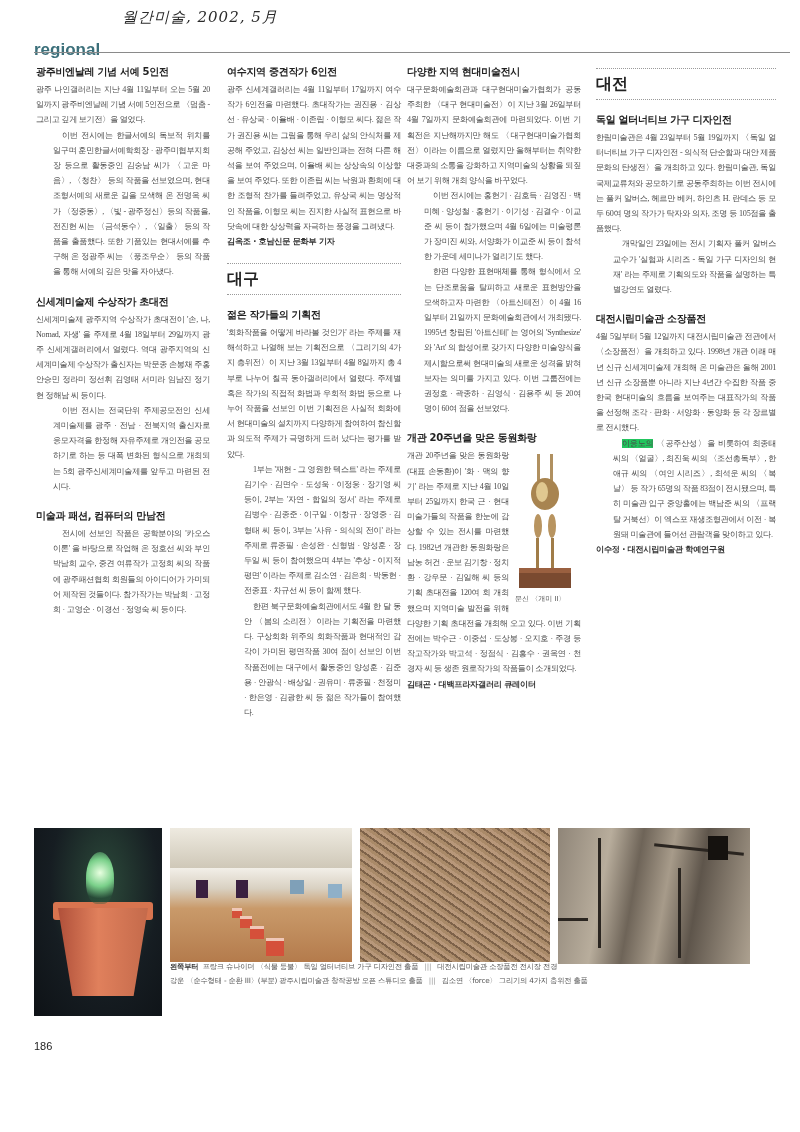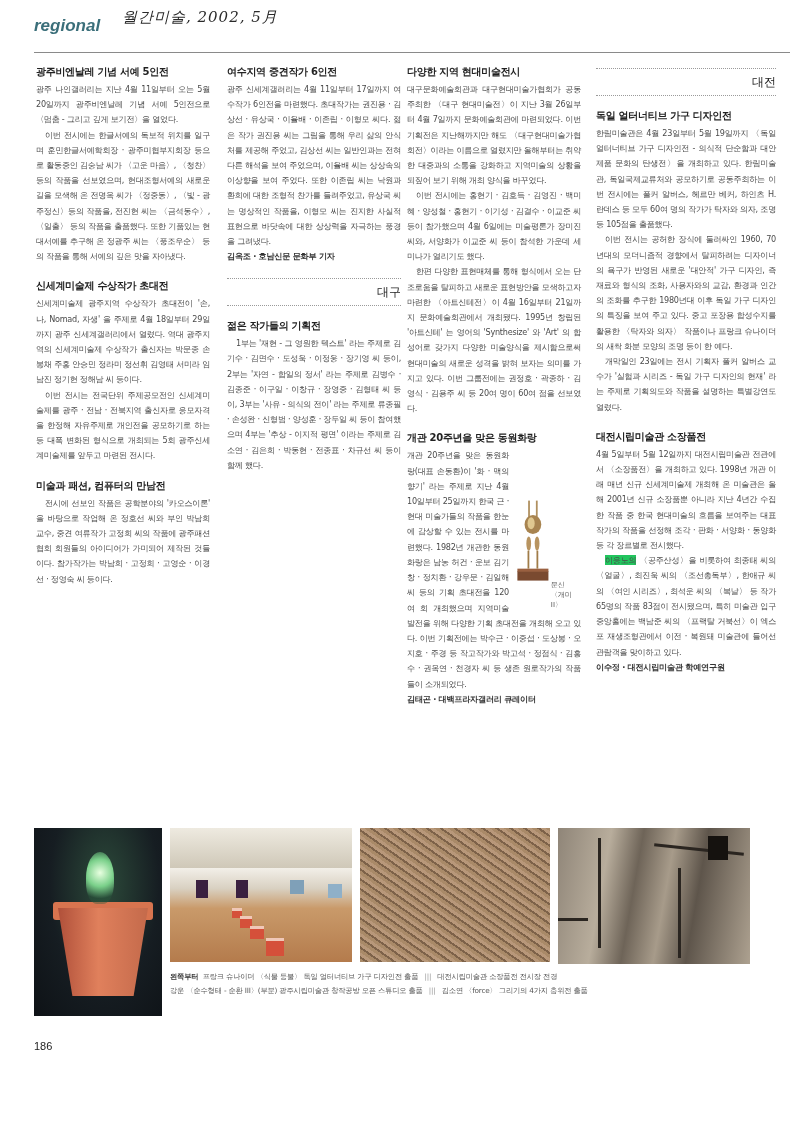--- a/index.html
+++ b/index.html
@@ -1,57 +1,57 @@
 <!DOCTYPE html>
 <html><head>
 <meta charset="utf-8">
 <style>
   * { box-sizing: border-box; margin: 0; padding: 0; }
   html, body { width: 800px; height: 1132px; background: #ffffff; overflow: hidden; }
   body { position: relative; font-family: "DejaVu Sans", sans-serif; color: #3a3a3a; }
 
   .handnote { position: absolute; left: 122px; top: 8px; font-family: "DejaVu Serif", serif; font-style: italic; font-size: 15px; color: #2a2a2a; letter-spacing: 1px; }
-  .section-tag { position: absolute; left: 34px; top: 16px; font-family: "Liberation Sans", sans-serif; font-size: 17px; font-weight: bold; color: #3b6f7a; font-style: italic; }
+  .section-tag { position: absolute; left: 34px; top: 40px; font-family: "Liberation Sans", sans-serif; font-size: 17px; font-weight: bold; color: #3b6f7a; }
   .top-rule { position: absolute; left: 34px; top: 52px; width: 756px; height: 1px; background: #8a8a8a; }
 
   .col { position: absolute; top: 64px; width: 174px; }
   .c1 { left: 36px; }
   .c2 { left: 227px; }
   .c3 { left: 407px; }
   .c4 { left: 596px; width: 180px; }
 
   .art { margin-bottom: 14px; }
   .art h3 { font-size: 10px; font-weight: bold; color: #222; margin-bottom: 3px; line-height: 15px; letter-spacing: -0.3px; }
-  .art p { font-size: 8.1px; line-height: 15.2px; color: #4a4a4a; text-align: justify; letter-spacing: -0.25px; text-indent: 0; }
-  .art p.ind { text-indent: 9px; }
+  .art p { font-size: 8.1px; line-height: 15.2px; color: #4a4a4a; text-align: justify; letter-spacing: -0.25px; text-indent: 0; font-family: Liberation Serif, serif; }
+  .art p.ind { text-indent: 9px; margin-left: 17px; }
   .byline { font-size: 8.2px; font-weight: bold; color: #333; text-align: left; line-height: 15px; letter-spacing: -0.3px; }
 
-  .region-head { border-top: 1px dotted #9a9a9a; border-bottom: 1px dotted #9a9a9a; text-align: right; font-size: 12px; font-weight: normal; color: #222; padding: 5px 0 4px; margin: 8px 0 12px; }
+  .region-head { border-top: 1px dotted #9a9a9a; border-bottom: 1px dotted #9a9a9a; text-align: left; font-size: 16px; font-weight: bold; color: #222; padding: 5px 0 4px; margin: 8px 0 12px; }
 
-  .wrapbox { float: right; width: 66px; height: 160px; margin: 2px 0 4px 6px; display: flex; flex-direction: row; align-items: flex-end; }
+  .wrapbox { float: right; width: 66px; height: 160px; margin: 2px 0 4px 6px; display: flex; flex-direction: column; align-items: flex-start; }
   .sculpture { width: 60px; height: 140px; position: relative; }
   .cap-small { font-size: 7px; color: #555; margin-top: 4px; }
 
   .hl { background: #22c55e; }
 
   .photos { position: absolute; top: 828px; left: 34px; width: 740px; height: 190px; }
   .ph { position: absolute; }
   .ph1 { left: 0; top: 0; width: 128px; height: 188px; background: radial-gradient(ellipse at 55% 30%, #2c4a3a 0%, #161d22 55%, #0e1216 100%); }
   .pot { position: absolute; left: 24px; top: 80px; width: 90px; height: 88px; background: linear-gradient(90deg,#b0503a,#e0805c 45%,#c46a4b); clip-path: polygon(0 0,100% 0,84% 100%,16% 100%); }
   .pot-rim { position: absolute; left: 19px; top: 74px; width: 100px; height: 18px; background: #d8744f; border-radius: 3px; }
   .bulb { position: absolute; left: 52px; top: 24px; width: 28px; height: 52px; border-radius: 50% 50% 40% 40%; background: radial-gradient(circle at 50% 40%, #e8ffe0 0%, #7ad08a 40%, rgba(40,90,60,0.4) 75%); }
   .ph2 { left: 136px; top: 0; width: 182px; height: 134px; background: linear-gradient(180deg,#dcd6c8 0%,#f2efe8 30%,#d9d1c2 45%,#c99a6a 60%,#b47b4c 100%); overflow: hidden; }
   .ceil { position: absolute; left: 0; top: 0; width: 100%; height: 40px; background: linear-gradient(180deg,#eeeae0,#cfc8b8); }
   .painting { position: absolute; width: 12px; height: 18px; background: #3a2040; }
   .block { position: absolute; background: #d5503a; border-top: 3px solid #f0c8b8; }
   .ph3 { left: 326px; top: 0; width: 190px; height: 134px; background: repeating-linear-gradient(35deg,#a98a68 0 3px,#7d6249 3px 5px,#b8987a 5px 8px), #a08060; }
   .ph4 { left: 524px; top: 0; width: 192px; height: 136px; background: linear-gradient(100deg,#8f8578 0%,#b8ad9c 25%,#6e6458 40%,#a79b8a 55%,#5e554b 70%,#ada190 100%); }
   .streak { position: absolute; background: #2a2520; }
 
-  .caption { position: absolute; left: 136px; top: 142px; width: 470px; font-size: 7.3px; line-height: 14px; color: #555; letter-spacing: -0.2px; }
+  .caption { position: absolute; left: 136px; top: 132px; width: 470px; font-size: 7.3px; line-height: 14px; color: #555; letter-spacing: -0.2px; }
   .caption b { color: #333; }
   .sep { color: #999; margin: 0 4px; }
 
   .page-no { position: absolute; left: 34px; top: 1040px; font-family: "Liberation Sans", sans-serif; font-size: 11px; color: #222; text-align: center; }
 </style>
 </head>
 <body>
 
 <div class="handnote">월간미술, 2002, 5月</div>
 <div class="section-tag">regional</div>
@@ -76,21 +76,23 @@
 
 <div class="col c2">
   <div class="art">
     <h3>여수지역 중견작가 6인전</h3>
     <p>광주 신세계갤러리는 4월 11일부터 17일까지 여수작가 6인전을 마련했다. 초대작가는 권진용 · 김상선 · 유상국 · 이율배 · 이존립 · 이형모 씨다. 젊은 작가 권진용 씨는 그림을 통해 우리 삶의 안식처를 제공해 주었고, 김상선 씨는 일반인과는 전혀 다른 해석을 보여 주었으며, 이율배 씨는 상상속의 이상향을 보여 주었다. 또한 이존립 씨는 낙원과 환희에 대한 조형적 찬가를 들려주었고, 유상국 씨는 명상적인 작품을, 이형모 씨는 진지한 사실적 표현으로 바닷속에 대한 상상력을 자극하는 풍경을 그려냈다.</p>
     <div class="byline">김옥조 · 호남신문 문화부 기자</div>
   </div>
   <div class="region-head">대구</div>
   <div class="art">
     <h3>젊은 작가들의 기획전</h3>
+    <p>'회화작품을 어떻게 바라볼 것인가' 라는 주제를 재해석하고 나열해 보는 기획전으로 〈그리기의 4가지 층위전〉이 지난 3월 13일부터 4월 8일까지 총 4부로 나누어 칠곡 동아갤러리에서 열렸다. 주제별 혹은 작가의 직접적 화법과 우회적 화법 등으로 나누어 작품을 선보인 이번 기획전은 사실적 회화에서 현대미술의 설치까지 다양하게 참여하여 참신함과 의도적 주제가 극명하게 드러 났다는 평가를 받았다.</p>
     <p class="ind">1부는 '재현 - 그 영원한 텍스트' 라는 주제로 김기수 · 김면수 · 도성욱 · 이정웅 · 장기영 씨 등이, 2부는 '자연 - 합일의 정서' 라는 주제로 김병수 · 김종준 · 이구일 · 이창규 · 장영중 · 김형태 씨 등이, 3부는 '사유 - 의식의 전이' 라는 주제로 류종필 · 손성완 · 신형범 · 양성훈 · 장두일 씨 등이 참여했으며 4부는 '추상 - 이지적 평면' 이라는 주제로 김소연 · 김은희 · 박동현 · 전종표 · 차규선 씨 등이 함께 했다.</p>
+    <p class="ind">한편 북구문화예술회관에서도 4월 한 달 동안 〈봄의 소리전〉이라는 기획전을 마련했다. 구상회화 위주의 회화작품과 현대적인 감각이 가미된 평면작품 30여 점이 선보인 이번 작품전에는 대구에서 활동중인 양성훈 · 김준용 · 안광식 · 배상일 · 권유미 · 류종필 · 천정미 · 한은영 · 김광한 씨 등 젊은 작가들이 참여했다.</p>
   </div>
 </div>
 
 <div class="col c3">
   <div class="art">
     <h3>다양한 지역 현대미술전시</h3>
     <p>대구문화예술회관과 대구현대미술가협회가 공동 주최한 〈대구 현대미술전〉이 지난 3월 26일부터 4월 7일까지 문화예술회관에 마련되었다. 이번 기획전은 지난해까지만 해도 〈대구현대미술가협회전〉이라는 이름으로 열렸지만 올해부터는 취약한 대중과의 소통을 강화하고 지역미술의 상황을 되짚어 보기 위해 개최 양식을 바꾸었다.</p>
     <p class="ind">이번 전시에는 홍현기 · 김호득 · 김영진 · 백미혜 · 양성철 · 홍현기 · 이기성 · 김결수 · 이교준 씨 등이 참가했으며 4월 6일에는 미술평론가 장미진 씨와, 서양화가 이교준 씨 등이 참석한 가운데 세미나가 열리기도 했다.</p>
     <p class="ind">한편 다양한 표현매체를 통해 형식에서 오는 단조로움을 탈피하고 새로운 표현방안을 모색하고자 마련한 〈아트신테전〉이 4월 16일부터 21일까지 문화예술회관에서 개최됐다. 1995년 창립된 '아트신테' 는 영어의 'Synthesize' 와 'Art' 의 합성어로 갖가지 다양한 미술양식을 제시함으로써 현대미술의 새로운 성격을 밝혀 보자는 의미를 가지고 있다. 이번 그룹전에는 권정호 · 곽종하 · 김영식 · 김용주 씨 등 20여 명이 60여 점을 선보였다.</p>
   </div>
@@ -114,21 +116,20 @@
     <p>개관 20주년을 맞은 동원화랑(대표 손동환)이 '화 · 맥의 향기' 라는 주제로 지난 4월 10일부터 25일까지 한국 근 · 현대 미술가들의 작품을 한눈에 감상할 수 있는 전시를 마련했다. 1982년 개관한 동원화랑은 남농 허건 · 운보 김기창 · 정치환 · 강우문 · 김일해 씨 등의 기획 초대전을 120여 회 개최했으며 지역미술 발전을 위해 다양한 기획 초대전을 개최해 오고 있다. 이번 기획전에는 박수근 · 이중섭 · 도상봉 · 오지호 · 주경 등 작고작가와 박고석 · 정점식 · 김흥수 · 권옥연 · 천경자 씨 등 생존 원로작가의 작품들이 소개되었다.</p>
     <div class="byline">김태곤 · 대백프라자갤러리 큐레이터</div>
   </div>
 </div>
 
 <div class="col c4">
   <div class="region-head" style="margin-top:4px">대전</div>
   <div class="art">
     <h3>독일 얼터너티브 가구 디자인전</h3>
     <p>한림미술관은 4월 23일부터 5월 19일까지 〈독일 얼터너티브 가구 디자인전 - 의식적 단순함과 대안 제품 문화의 탄생전〉을 개최하고 있다. 한림미술관, 독일국제교류처와 공모하기로 공동주최하는 이번 전시에는 폴커 알버스, 헤르만 베커, 하인츠 H. 란데스 등 모두 60여 명의 작가가 탁자와 의자, 조명 등 105점을 출품했다.</p>
-    <p class="ind">이번 전시는 공허한 장식에 둘러싸인 1960, 70년대의 모더니즘적 경향에서 탈피하려는 디자이너의 욕구가 반영된 새로운 '대안적' 가구 디자인, 즉 재료와 형식의 조화, 사용자와의 교감, 환경과 인간의 조화를 추구한 1980년대 이후 독일 가구 디자인의 특징을 보여 주고 있다. 중고 포장용 합성수지를 활용한 〈탁자와 의자〉 작품이나 프랑크 슈나이더의 새싹 화분 모양의 조명 등이 한 예다.</p>
     <p class="ind">개막일인 23일에는 전시 기획자 폴커 알버스 교수가 '실험과 시리즈 - 독일 가구 디자인의 현재' 라는 주제로 기획의도와 작품을 설명하는 특별강연도 열렸다.</p>
   </div>
   <div class="art">
     <h3>대전시립미술관 소장품전</h3>
     <p>4월 5일부터 5월 12일까지 대전시립미술관 전관에서 〈소장품전〉을 개최하고 있다. 1998년 개관 이래 매년 신규 신세계미술제 개최해 온 미술관은 올해 2001년 신규 소장품뿐 아니라 지난 4년간 수집한 작품 중 한국 현대미술의 흐름을 보여주는 대표작가의 작품을 선정해 조각 · 판화 · 서양화 · 동양화 등 각 장르별로 전시했다.</p>
     <p class="ind"><span class="hl">이응노의</span><span> 〈공주산성〉을 비롯하여 최종태 씨의 〈얼굴〉, 최진욱 씨의 〈조선총독부〉, 한애규 씨의 〈여인 시리즈〉, 최석운 씨의 〈복날〉 등 작가 65명의 작품 83점이 전시됐으며, 특히 미술관 입구 중앙홀에는 백남준 씨의 〈프랙탈 거북선〉이 엑스포 재생조형관에서 이전 · 복원돼 미술관에 들어선 관람객을 맞이하고 있다.</span></p>
     <div class="byline">이수정 · 대전시립미술관 학예연구원</div>
   </div>
 </div>
 

